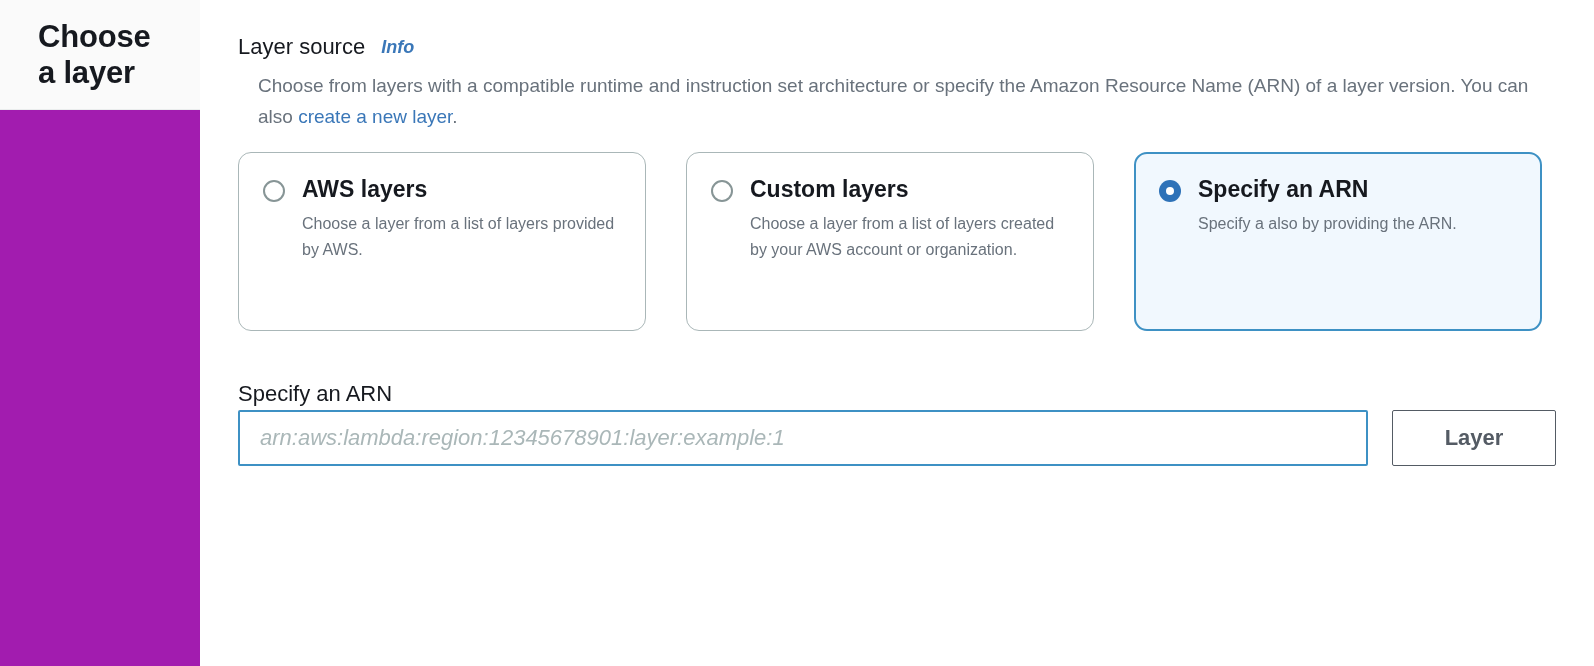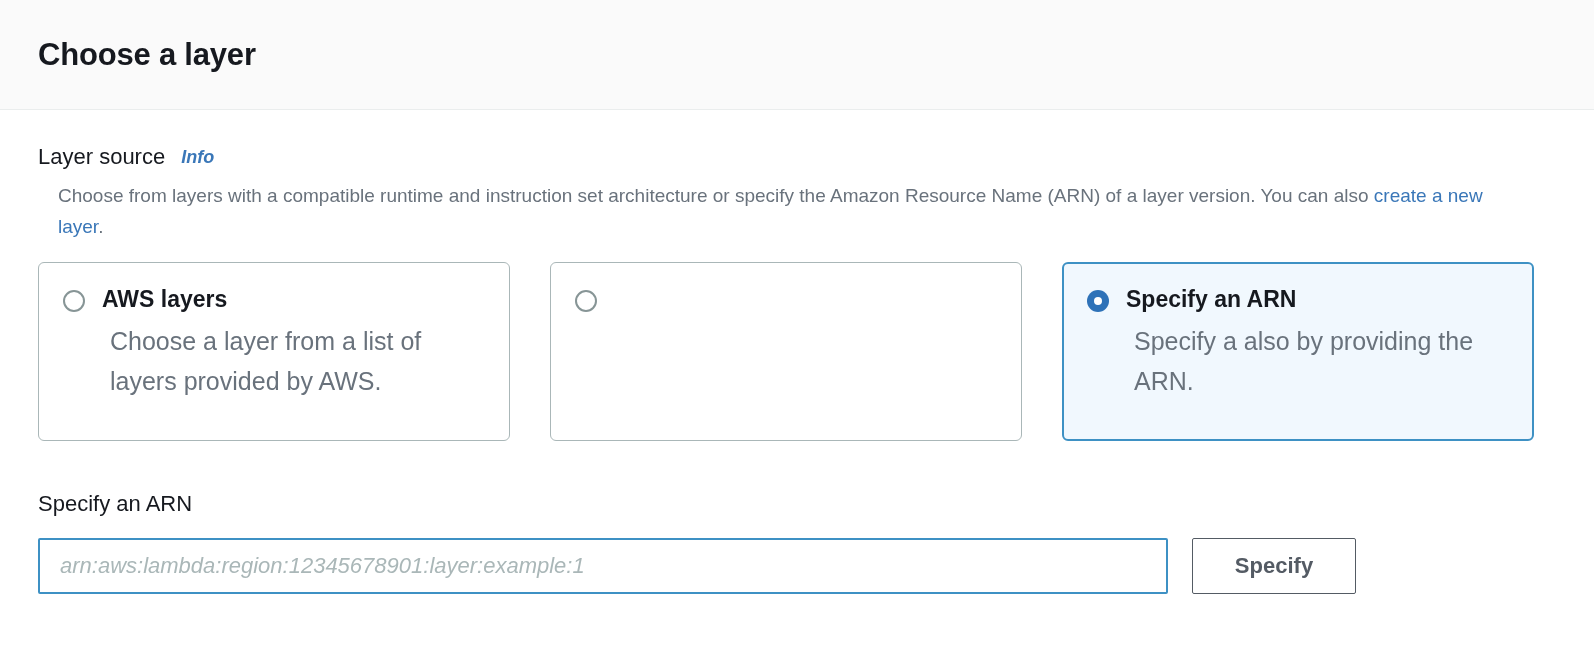--- a/index.html
+++ b/index.html
@@ -14,21 +14,21 @@
     color: #16191f;
     overflow: hidden;
   }
 
   .modal {
     width: 1594px;
     height: 666px;
     background: #a21caf;
     box-sizing: border-box;
     display: flex;
-    flex-direction: column;
+    flex-direction: row;
   }
 
   
   .modal-header {
     height: 110px;
     background: #fafafa;
     border-bottom: 1px solid #eaeded;
     box-sizing: border-box;
     display: flex;
     align-items: center;
@@ -82,25 +82,25 @@
     cursor: pointer;
   }
 
   
   .radio-cards {
     margin-top: 19px;
     display: flex;
     gap: 40px;
   }
   .radio-card {
-    width: 472px;
+    width: 408px;
     min-height: 179px;
     box-sizing: border-box;
     border: 1px solid #aab7b8;
-    border-radius: 6px;
+    border-radius: 13px;
     background: #ffffff;
     padding: 22px 22px 22px 24px;
     display: flex;
     align-items: flex-start;
     gap: 17px;
     cursor: pointer;
   }
   .radio-card.selected {
     border: 2px solid #3e91c4;
     background: #f1f8fe;
@@ -137,42 +137,41 @@
 
   .radio-text { padding-top: 0; }
   .radio-title {
     font-size: 23px;
     font-weight: bold;
     color: #16191f;
     line-height: 1.25;
   }
   .radio-desc {
     margin-top: 7px;
-    font-size: 25px;
+    font-size: 16px;
     line-height: 1.63;
     color: #69727c;
     max-width: 368px;
-    margin-left: 8px;
   }
 
   
   .arn-section { margin-top: 50px; }
   .arn-label {
     font-size: 22px;
     color: #16191f;
   }
   .arn-desc {
     margin-top: 10px;
     font-size: 19px;
     color: #69727c;
     line-height: 1.5;
   }
 
   .arn-row {
-    margin-top: 21px;
+    margin-top: 3px;
     display: flex;
     align-items: flex-start;
     gap: 24px;
   }
   .arn-input {
     width: 1130px;
     height: 56px;
     box-sizing: border-box;
     border: 2px solid #3e91c4;
     border-radius: 2px;
@@ -228,37 +227,41 @@
       <div class="radio-card">
         <span class="radio-dot"></span>
         <span class="radio-text">
           <span class="radio-title">AWS layers</span>
           <span class="radio-desc" style="display:block">Choose a layer from a list of layers provided by AWS.</span>
         </span>
       </div>
 
       <div class="radio-card">
         <span class="radio-dot"></span>
+        <span class="radio-text">
+          <span class="radio-title">Custom layers</span>
+          <span class="radio-desc" style="display:block">Choose a layer from a list of layers created by your AWS account or organization.</span>
+        </span>
       </div>
 
       <div class="radio-card selected">
         <span class="radio-dot">
             <span class="inner"></span>
           </span>
         <span class="radio-text">
           <span class="radio-title">Specify an ARN</span>
           <span class="radio-desc" style="display:block">Specify a also by providing the ARN.</span>
         </span>
       </div>
 
     </div>
 
     <div class="arn-section">
       <div class="arn-label">Specify an ARN</div>
 
       <div class="arn-row">
         <input class="arn-input" type="text" autofocus="" placeholder="arn:aws:lambda:region:12345678901:layer:example:1" style="">
-        <button class="verify-button">Specify</button>
+        <button class="verify-button">Layer</button>
       </div>
     </div>
 
   </div>
 </div>
 
 </body></html>

